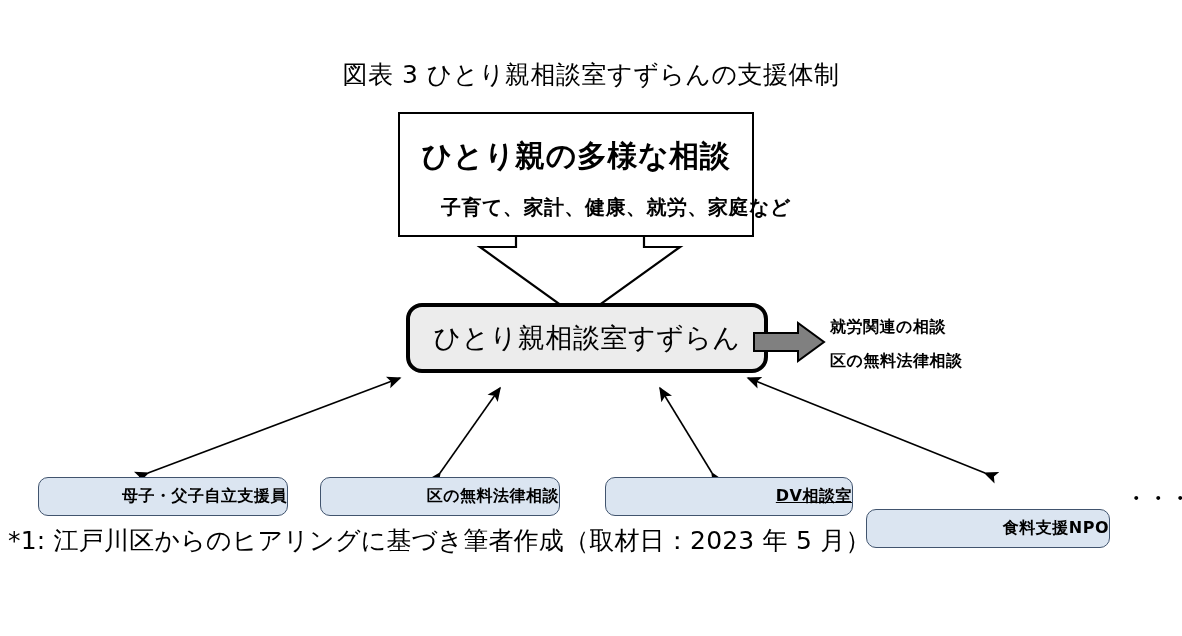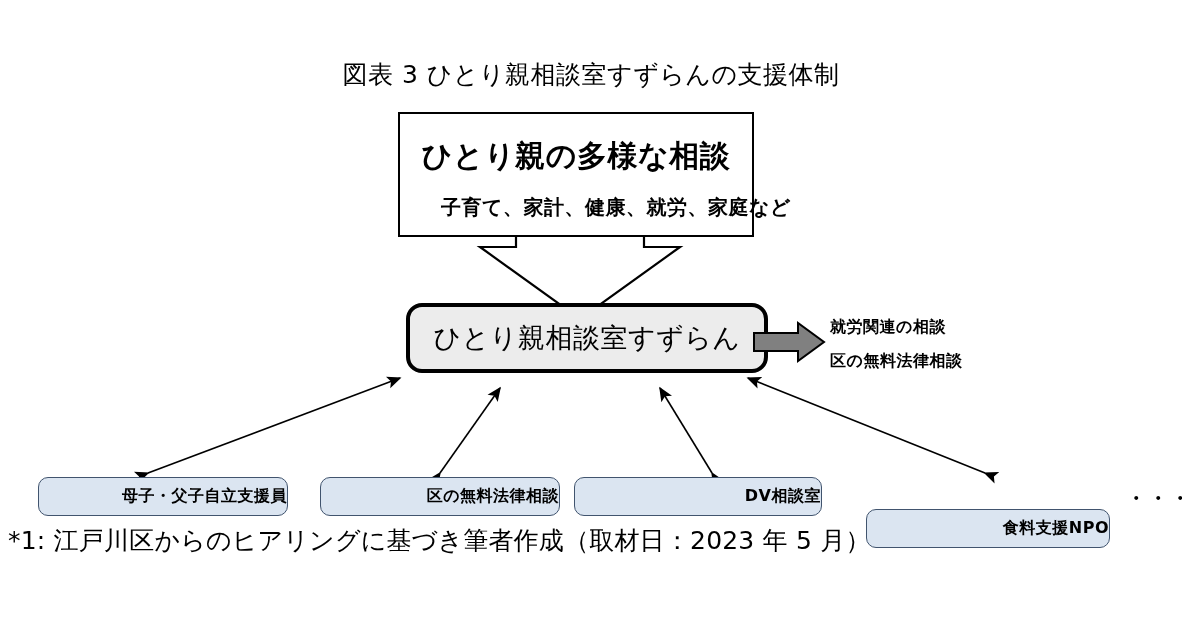--- a/index.html
+++ b/index.html
@@ -139,21 +139,21 @@
     z-index: 3;
   }
   .partner-label {
     font-size: 16px;
     font-weight: bold;
     letter-spacing: 0.5px;
     color: #000;
   }
   #partner-box-0 { left: 38px;  width: 250px; }
   #partner-box-1 { left: 320px; width: 240px; }
-  #partner-box-2 { left: 574px; width: 248px; }
+  #partner-box-2 { left: 605px; width: 248px; text-decoration: underline; }
   #partner-box-3 { left: 866px; width: 244px; margin-top: 32px; }
 
   #ellipsis-more {
     left: 1126px;
     top: 479px;
     width: 56px;
     font-size: 20px;
     font-weight: bold;
     letter-spacing: 2px;
     line-height: 39px;

